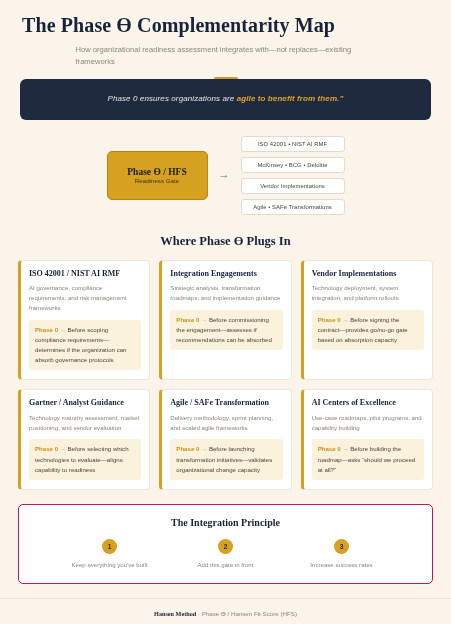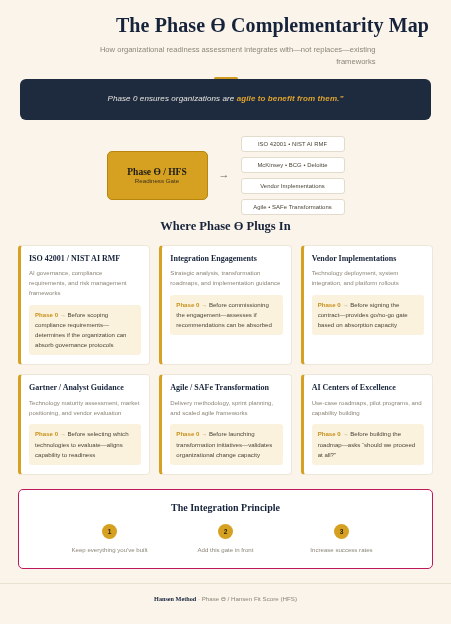--- a/index.html
+++ b/index.html
@@ -15,21 +15,21 @@
 
   .page {
     width: 451px;
     height: 624px;
     background: #faf4ea;
     padding: 0;
     position: relative;
   }
 
   
-  .header { padding: 14px 22px 0; text-align: right; }
+  .header { padding: 14px 22px 0; text-align: left; }
 
   .page-title {
     font-family: "Liberation Serif", serif;
     font-weight: bold;
     font-size: 20px;
     color: #16233a;
     letter-spacing: 0.1px;
     line-height: 1.15;
   }
 
@@ -126,21 +126,21 @@
     letter-spacing: 0.05px;
   }
 
   
   .section-title {
     text-align: center;
     font-family: "Liberation Serif", serif;
     font-weight: bold;
     font-size: 12.5px;
     color: #16233a;
-    margin-top: 4px;
+    margin-top: 19px;
   }
 
   
   .cards {
     display: grid;
     grid-template-columns: repeat(3, 1fr);
     gap: 9px 9px;
     padding: 0 18px;
     margin-top: 11px;
   }

